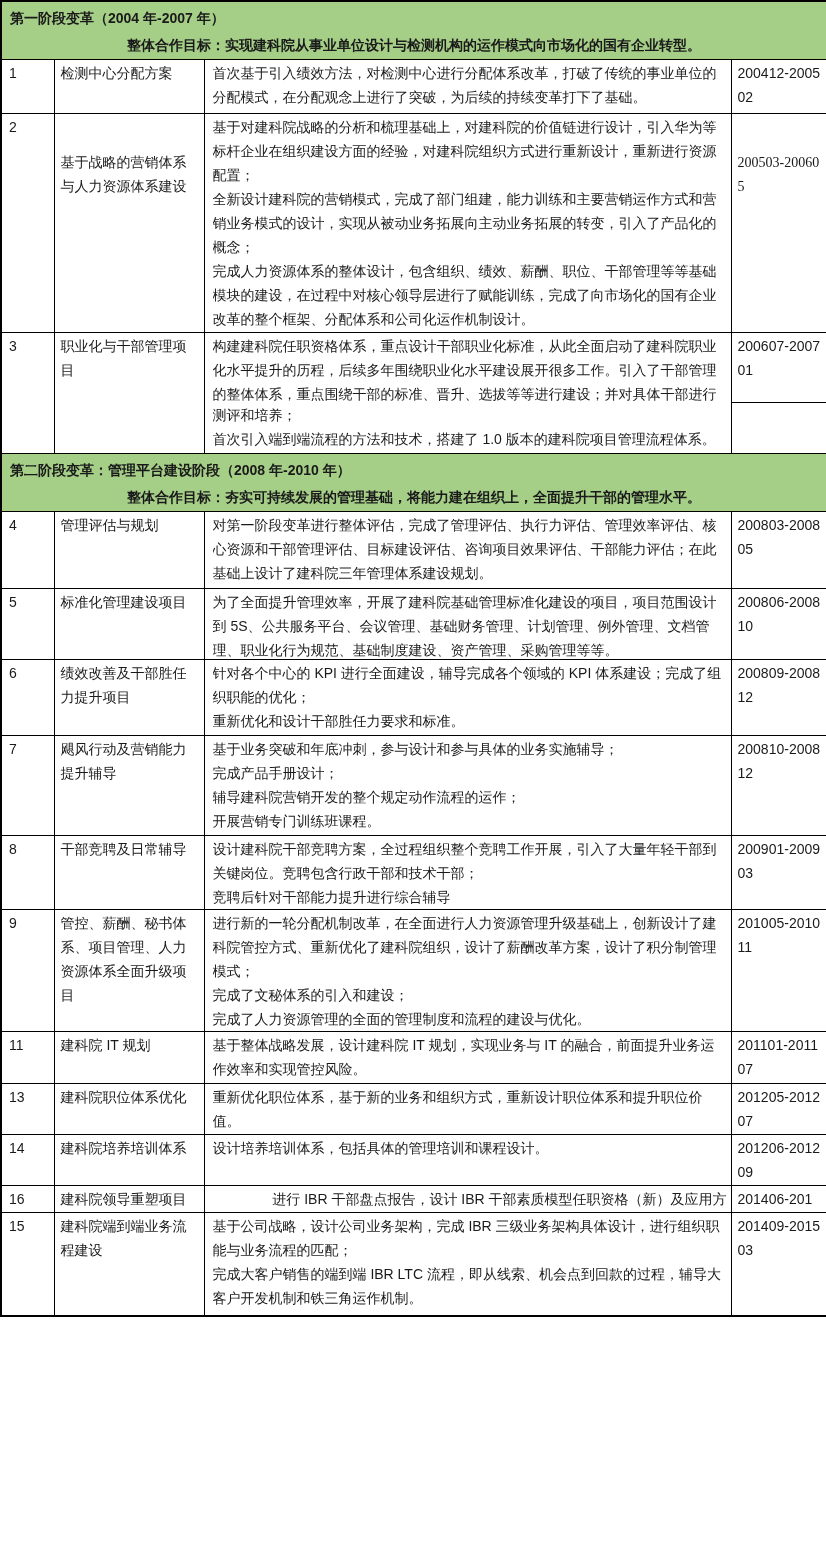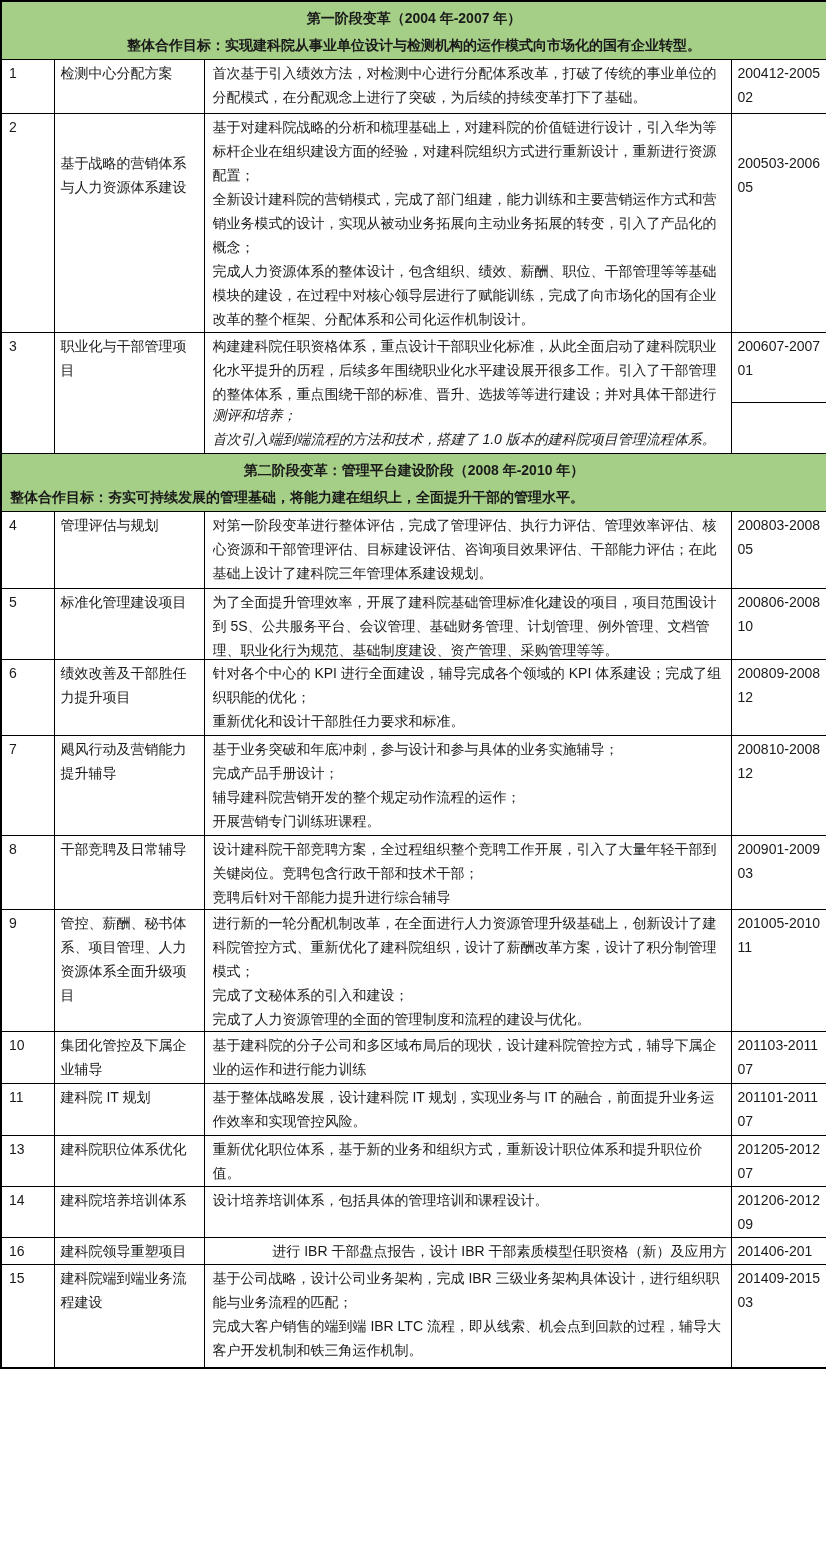--- a/index.html
+++ b/index.html
@@ -9,35 +9,35 @@
   td{border:1px solid #000;vertical-align:top;font-size:14px;line-height:24px;padding:1px 6px;overflow:hidden;word-wrap:break-word;}
   
   col.c-num{width:53px;}
   col.c-name{width:150px;}
   col.c-content{width:527px;}
   col.c-time{width:96px;}
   
   tr.head td{background:#c9c9c9;text-align:center;height:26px;line-height:25px;}
   
   tr.sec td{background:#a5ce87;font-weight:bold;padding:4px 8px 2px 8px;}
-  tr.sec .l1{text-align:center;line-height:24px;}
-  tr.sec .l2{text-align:left;line-height:24px;margin-top:3px;}
+  tr.sec .l1{line-height:24px;}
+  tr.sec .l2{text-align:center;line-height:24px;margin-top:3px;}
   tr.sec.center2 .l2{text-align:center;}
   
   td.num{padding-left:7px;}
   td.content{padding-left:8px;padding-right:4px;}
   td.content .c{white-space:pre-line;overflow:hidden;}
   td.time{word-break:break-all;padding-left:6px;padding-right:4px;}
   
   tr.r3 td.nb{border-bottom:none;}
-  tr.r3cont td.nt{border-top:none;font-style:italic;}
+  tr.r3cont td.nt{border-top:none;}
   tr.r16 td.nb{border-bottom:none;text-align:right;}
   tr.r16cont td.nt{border-top:none;}
   
-  td.off1{padding-top:37px;}
+  td.off1{padding-top:37px;font-family:Liberation Serif, serif;}
 </style>
 </head>
 <body>
 
 <div class="page">
 <table>
   <colgroup>
     <col class="c-num">
         <col class="c-name">
         <col class="c-content">
@@ -153,28 +153,20 @@
     <td>管控、薪酬、秘书体系、项目管理、人力资源体系全面升级项目</td>
     <td class="content">
             <div class="c" style="height:118px">进行新的一轮分配机制改革，在全面进行人力资源管理升级基础上，创新设计了建科院管控方式、重新优化了建科院组织，设计了薪酬改革方案，设计了积分制管理模式；
 完成了文秘体系的引入和建设；
 完成了人力资源管理的全面的管理制度和流程的建设与优化。</div>
           </td>
     <td class="time">201005-201011</td>
   </tr>
 
 
-  <tr style="height:52px">
-    <td class="num">10</td>
-    <td>集团化管控及下属企业辅导</td>
-    <td class="content">
-            <div class="c" style="height:48px">基于建科院的分子公司和多区域布局后的现状，设计建科院管控方式，辅导下属企业的运作和进行能力训练</div>
-          </td>
-    <td class="time">201103-201107</td>
-  </tr>
 
   <tr style="height:52px">
     <td class="num">11</td>
     <td>建科院 IT 规划</td>
     <td class="content">
             <div class="c" style="height:48px">基于整体战略发展，设计建科院 IT 规划，实现业务与 IT 的融合，前面提升业务运作效率和实现管控风险。</div>
           </td>
     <td class="time">201101-201107</td>
   </tr>
 

